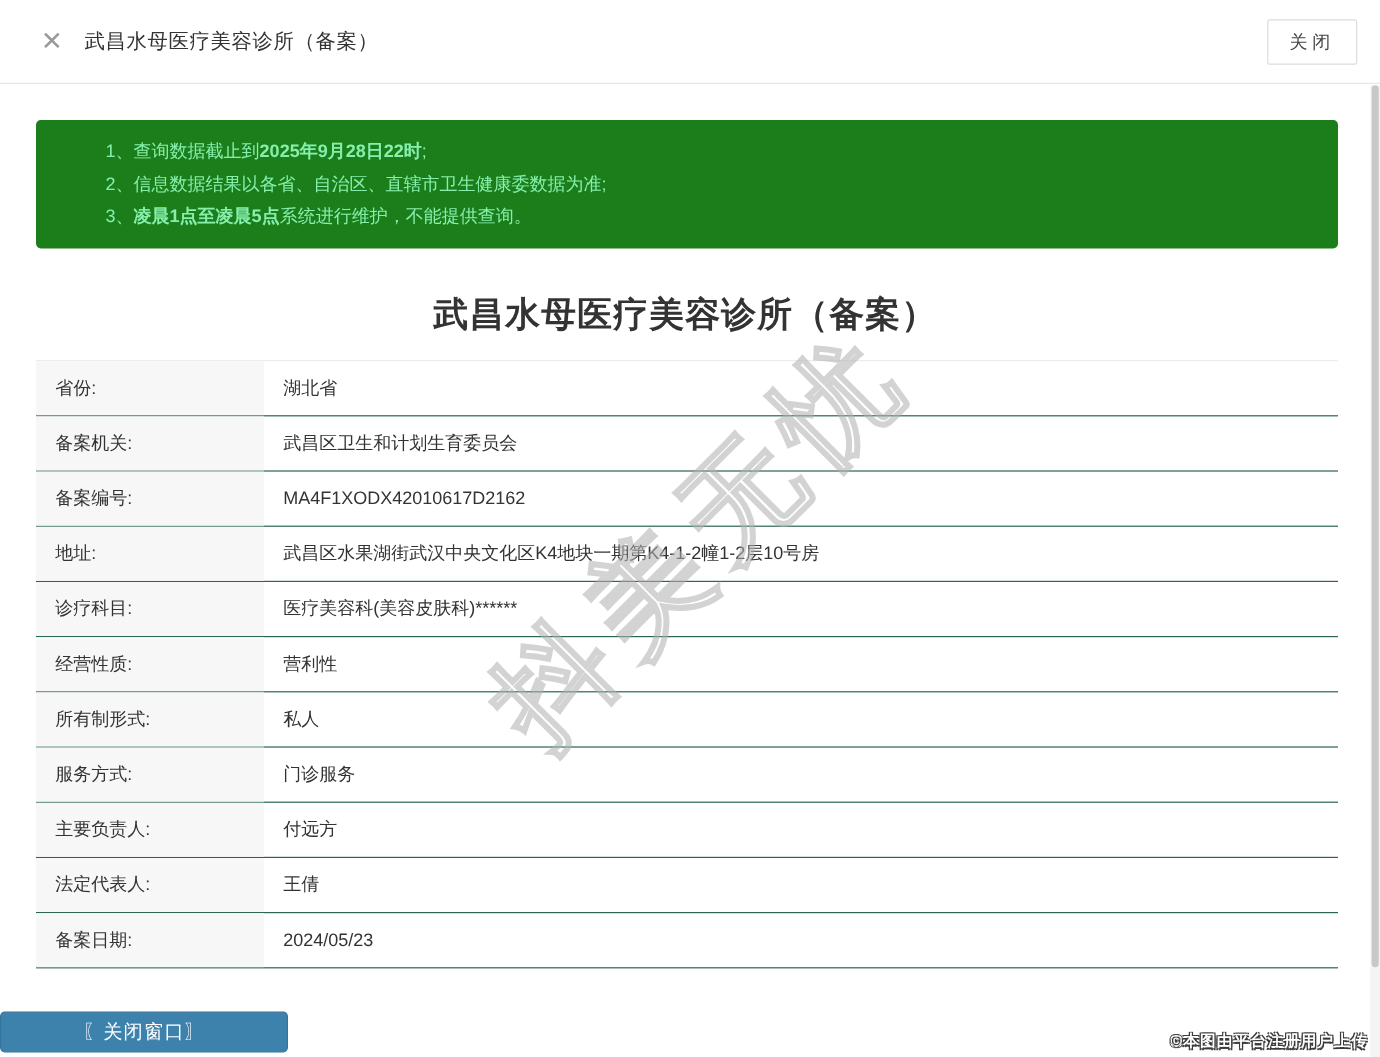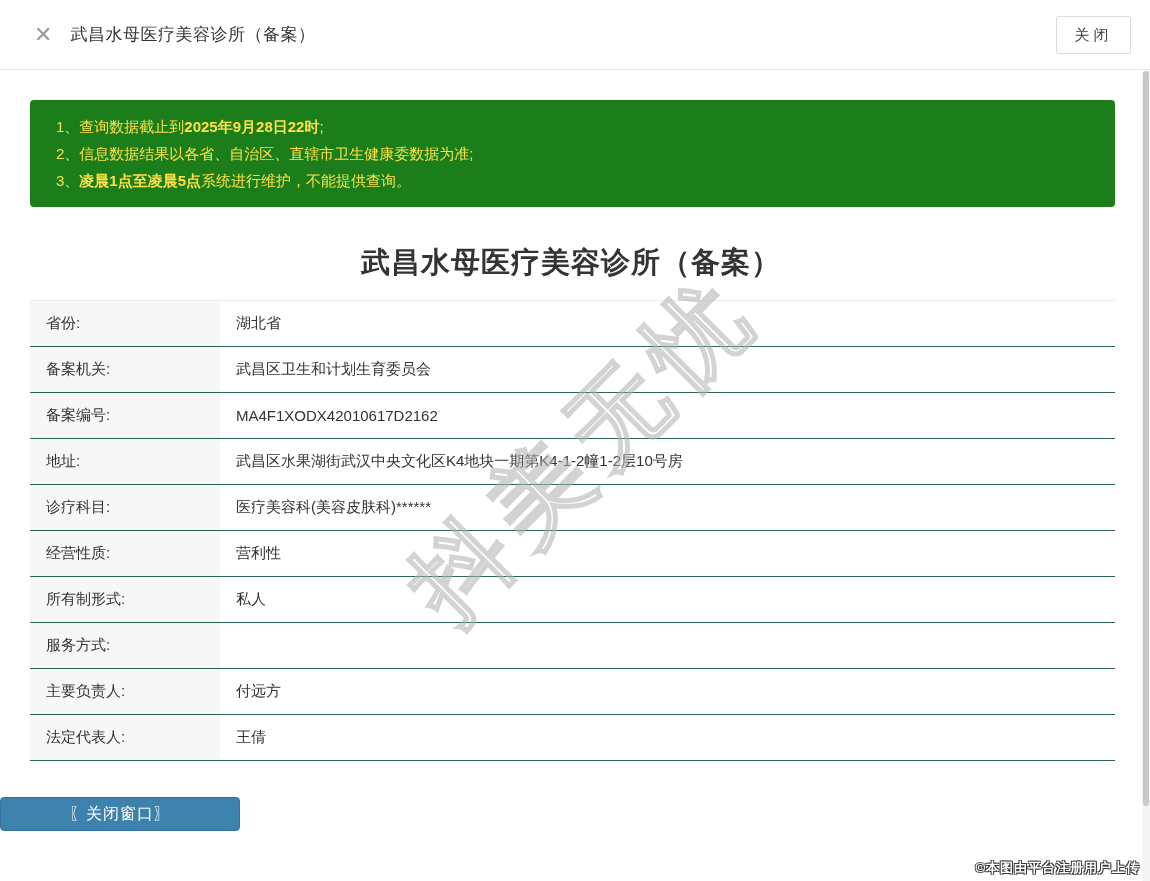--- a/index.html
+++ b/index.html
@@ -35,21 +35,21 @@
     background:#fff;border:1px solid #dcdcdc;border-radius:2px;
     font-size:15px;color:#444;display:flex;align-items:center;justify-content:center;
     cursor:pointer;letter-spacing:4px;
     font-family:"Liberation Sans","DejaVu Sans",sans-serif;
   }
   
   .content{position:relative;width:1142px;}
   
   .notice{
     margin:30px 27px 0 30px;background:var(--green);border-radius:4px;
-    padding:13px 20px 13px 26px;color:#fde047;font-size:15px;line-height:27px;
+    padding:13px 20px 13px 58px;color:#86efac;font-size:15px;line-height:27px;
   }
   .notice b{font-weight:bold;}
   
   .page-title{
     text-align:center;margin-top:36px;font-size:29px;font-weight:bold;color:#333;
     letter-spacing:1px;
   }
   
   .info-table{
     margin:17px 27px 0 30px;border-top:1px solid #ececec;
@@ -143,28 +143,33 @@
     <div class="row">
       <div class="row-label">经营性质:</div>
       <div class="row-value">营利性</div>
     </div>
     <div class="row">
       <div class="row-label">所有制形式:</div>
       <div class="row-value">私人</div>
     </div>
     <div class="row">
       <div class="row-label">服务方式:</div>
+      <div class="row-value">门诊服务</div>
     </div>
     <div class="row">
       <div class="row-label">主要负责人:</div>
       <div class="row-value">付远方</div>
     </div>
     <div class="row">
       <div class="row-label">法定代表人:</div>
       <div class="row-value">王倩</div>
+    </div>
+    <div class="row">
+      <div class="row-label">备案日期:</div>
+      <div class="row-value">2024/05/23</div>
     </div>
   </div>
 
   <div class="footer">
     <button class="close-window-btn">〖关闭窗口〗</button>
   </div>
 
 </div>
 
 <div class="wm-center">抖美无忧</div>

